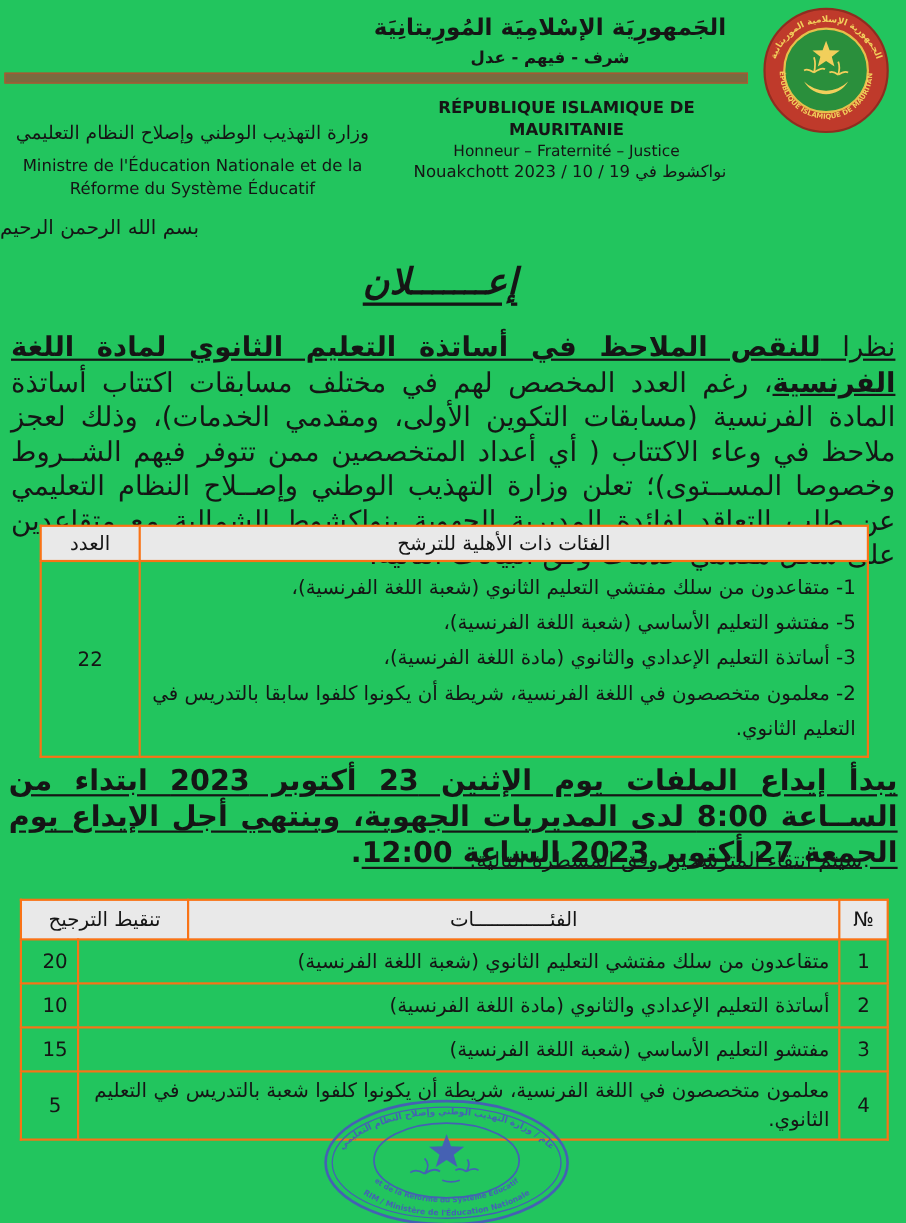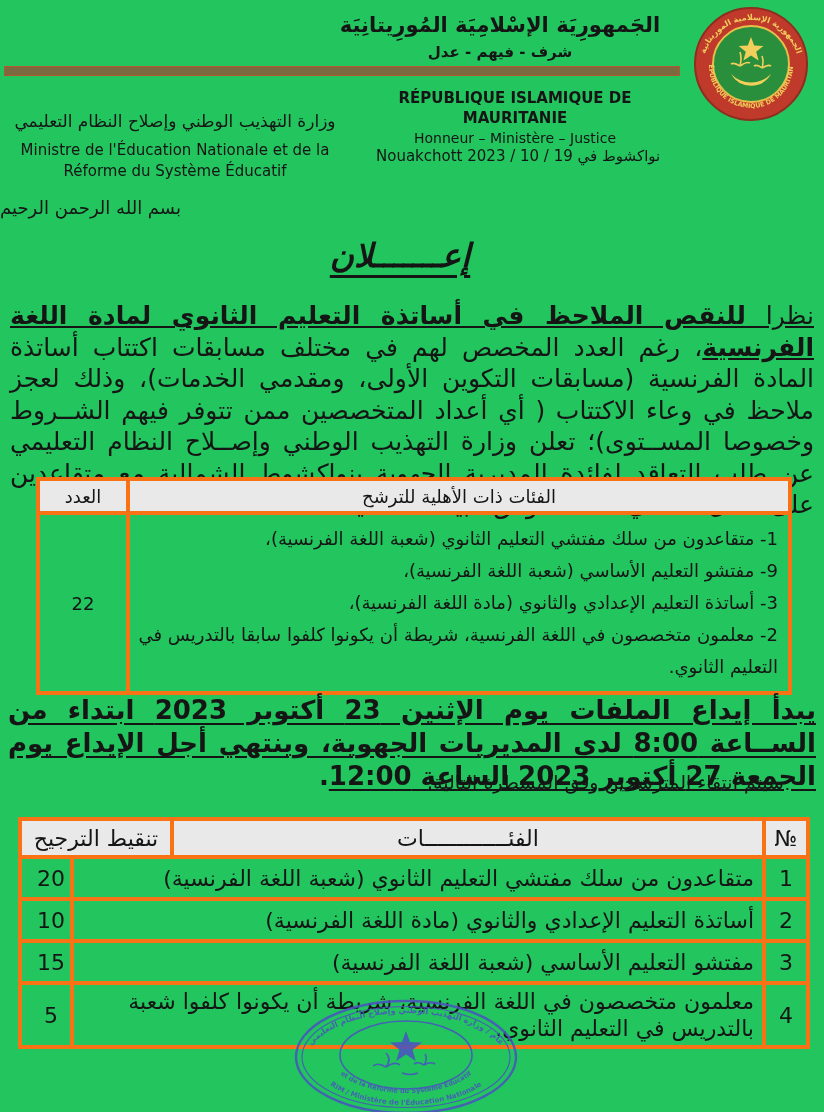--- a/index.html
+++ b/index.html
@@ -27,35 +27,35 @@
     direction:rtl;font-size:18px;}
   .doc-title{position:absolute;top:236px;left:0;width:800px;text-align:center;
     direction:rtl;font-size:33px;font-weight:bold;font-style:italic;
     text-decoration:underline;text-underline-offset:8px;}
   .intro{position:absolute;top:300px;left:10px;width:804px;direction:rtl;
     text-align:justify;font-size:25px;line-height:31.5px;margin:0;}
   .intro .u{text-decoration:underline;}
   .intro .bu{font-weight:bold;text-decoration:underline;}
   
   table{border-collapse:collapse;table-layout:fixed;}
-  td,th{border:4px solid #f97316;font-size:18px;padding:0;}
+  td,th{border:2px solid #f97316;font-size:18px;padding:0;}
   .t-head{background:#e9e9e9;font-weight:normal;text-align:center;}
   .table1{position:absolute;top:477px;left:36px;width:752px;direction:rtl;}
   .table1 .col-cat{width:662px;}
   .table1 .col-num{width:90px;}
   .table1 .head-row td{height:30px;}
   .table1 .cat-cell{padding:8px 10px 8px 8px;text-align:right;line-height:32px;}
   .table1 .num-cell{text-align:center;vertical-align:middle;}
   .deadline{position:absolute;top:694px;left:8px;width:808px;direction:rtl;
     text-align:justify;font-weight:bold;font-size:26px;line-height:33px;margin:0;}
   .deadline .ul{text-decoration:underline;text-underline-offset:4px;}
   .selection-line{position:absolute;top:771px;right:40px;width:760px;direction:rtl;
     text-align:right;font-size:19px;margin:0;}
   .table2{position:absolute;top:817px;left:18px;width:788px;direction:rtl;}
-  .table2 td{font-size:22px;}
+  .table2 td{font-size:18px;}
   .table2 .head-row td{height:34px;}
   .table2 .c-no{width:44px;text-align:center;}
   .table2 .c-cat{width:592px;}
   .table2 .c-fill{width:100px;}
   .table2 .c-score{width:52px;text-align:center;padding-left:10px;}
   .table2 .cat-cell{text-align:right;padding:3px 8px 3px 4px;line-height:27px;}
   .table2 .r-small td{height:32px;}
   
   .stamp{position:absolute;top:997px;left:290px;opacity:.88;}
 </style>
@@ -94,21 +94,21 @@
   <div class="ministry-left">
     <div class="ministry-ar">وزارة التهذيب الوطني وإصلاح النظام التعليمي</div>
     <div class="ministry-fr">
       <div>Ministre de l'Éducation Nationale et de la</div>
       <div>Réforme du Système Éducatif</div>
     </div>
   </div>
 
   <div class="republic-right">
     <div class="republic-name">RÉPUBLIQUE ISLAMIQUE DE MAURITANIE</div>
-    <div class="republic-motto">Honneur – Ministère – Justice</div>
+    <div class="republic-motto">Honneur – Fraternité – Justice</div>
   </div>
 
   <div class="date-line">نواكشوط في Nouakchott 2023 / 10 / 19</div>
 
   <div class="basmala">بسم الله الرحمن الرحيم</div>
 
   <div class="doc-title">إعـــــــلان</div>
 
   <p class="intro"><span class="u">نظرا </span><span class="bu">للنقص الملاحظ في أساتذة التعليم الثانوي لمادة اللغة الفرنسية</span><span>، رغم العدد المخصص لهم في مختلف مسابقات اكتتاب أساتذة المادة الفرنسية (مسابقات التكوين الأولى، ومقدمي الخدمات)، وذلك لعجز ملاحظ في وعاء الاكتتاب ( أي أعداد المتخصصين ممن تتوفر فيهم الشــروط وخصوصا المســتوى)؛ تعلن وزارة التهذيب الوطني وإصــلاح النظام التعليمي عن طلب التعاقد لفائدة المديرية الجهوية بنواكشوط الشمالية مع متقاعدين على شكل مقدمي خدمات وفق البيانات التالية:</span></p>
 
@@ -118,21 +118,21 @@
         <col class="col-num">
       </colgroup>
     <tbody>
         <tr class="head-row">
       <td class="t-head">الفئات ذات الأهلية للترشح</td>
       <td class="t-head">العدد</td>
     </tr>
     <tr>
       <td class="cat-cell">
         <div>1- متقاعدون من سلك مفتشي التعليم الثانوي (شعبة اللغة الفرنسية)،</div>
-        <div>9- مفتشو التعليم الأساسي (شعبة اللغة الفرنسية)،</div>
+        <div>5- مفتشو التعليم الأساسي (شعبة اللغة الفرنسية)،</div>
         <div>3- أساتذة التعليم الإعدادي والثانوي (مادة اللغة الفرنسية)،</div>
         <div>2- معلمون متخصصون في اللغة الفرنسية، شريطة أن يكونوا كلفوا سابقا بالتدريس في التعليم الثانوي.</div>
       </td>
       <td class="num-cell">22</td>
     </tr>
   </tbody>
     </table>
 
   <p class="deadline"><span class="ul">يبدأ إيداع الملفات يوم الإثنين 23 أكتوبر 2023 ابتداء من الســاعة 8:00 لدى المديريات الجهوية، وينتهي أجل الإيداع يوم الجمعة 27 أكتوبر 2023 الساعة 12:00</span><span>.</span></p>
 

